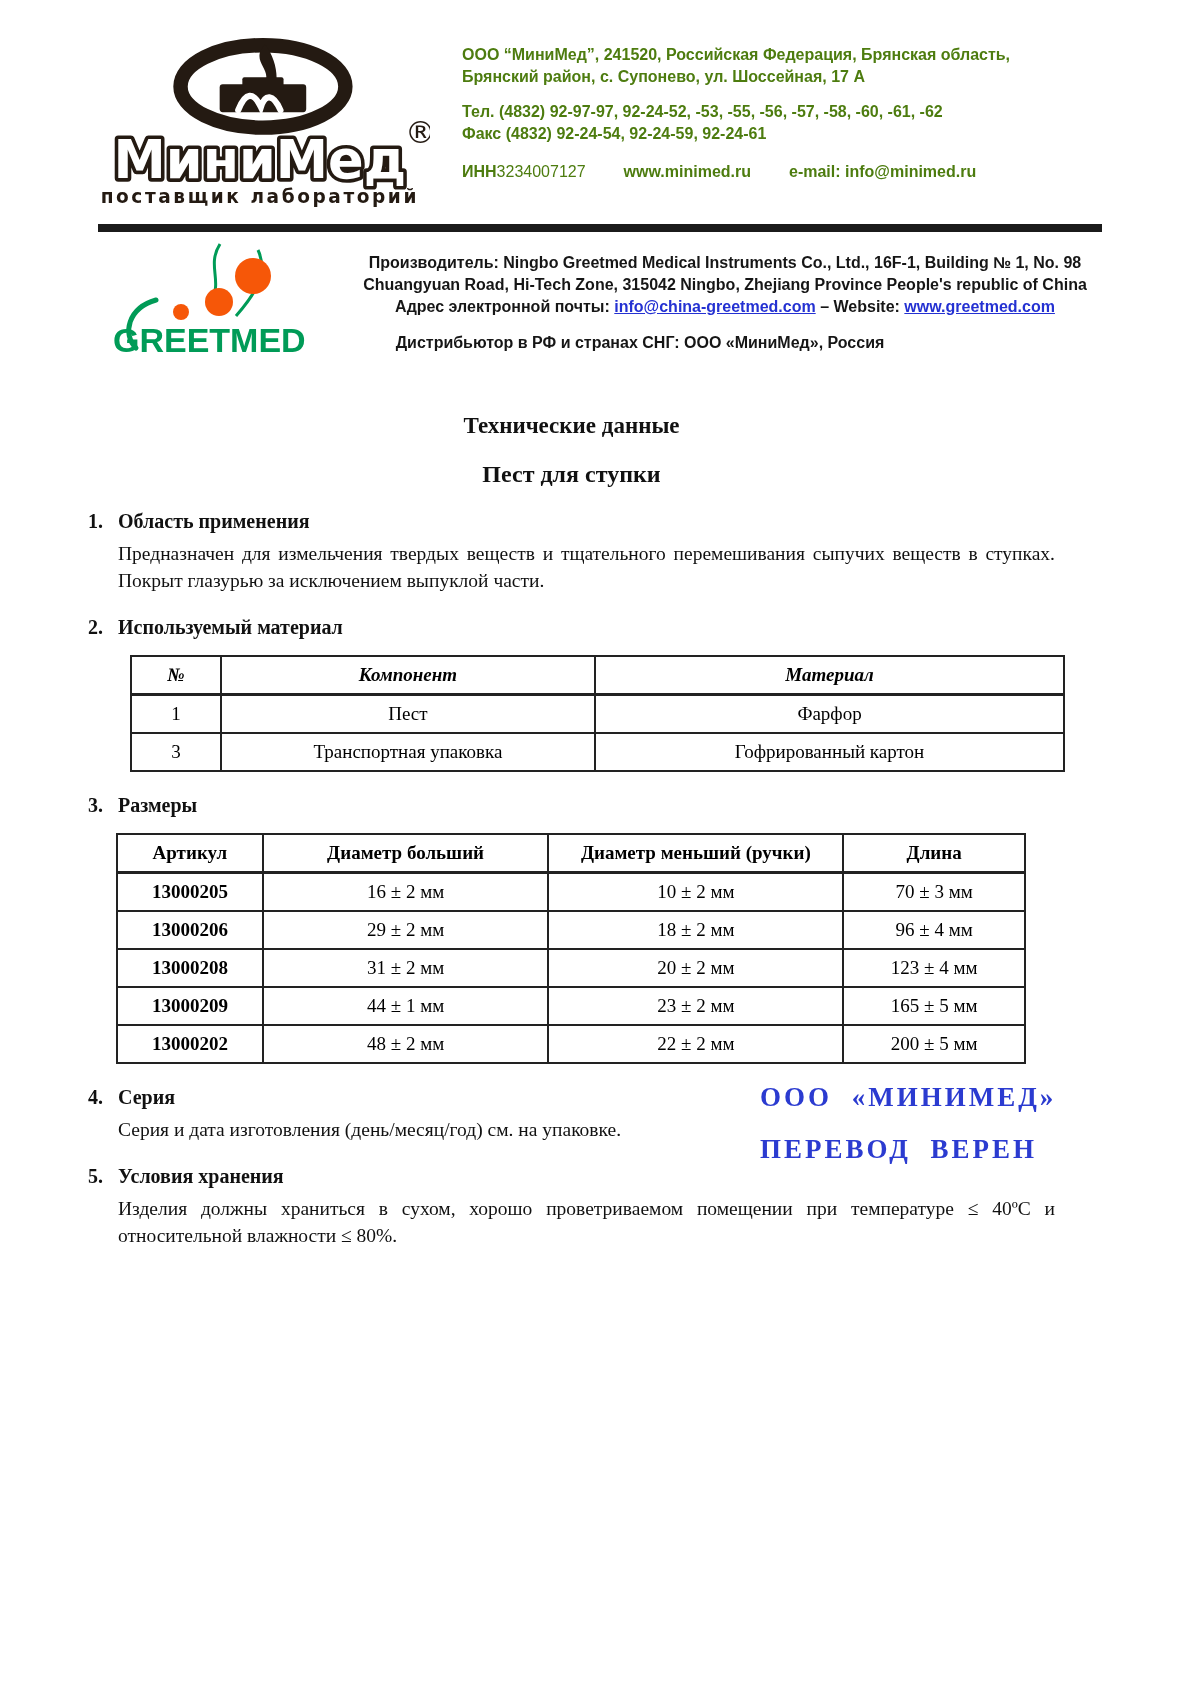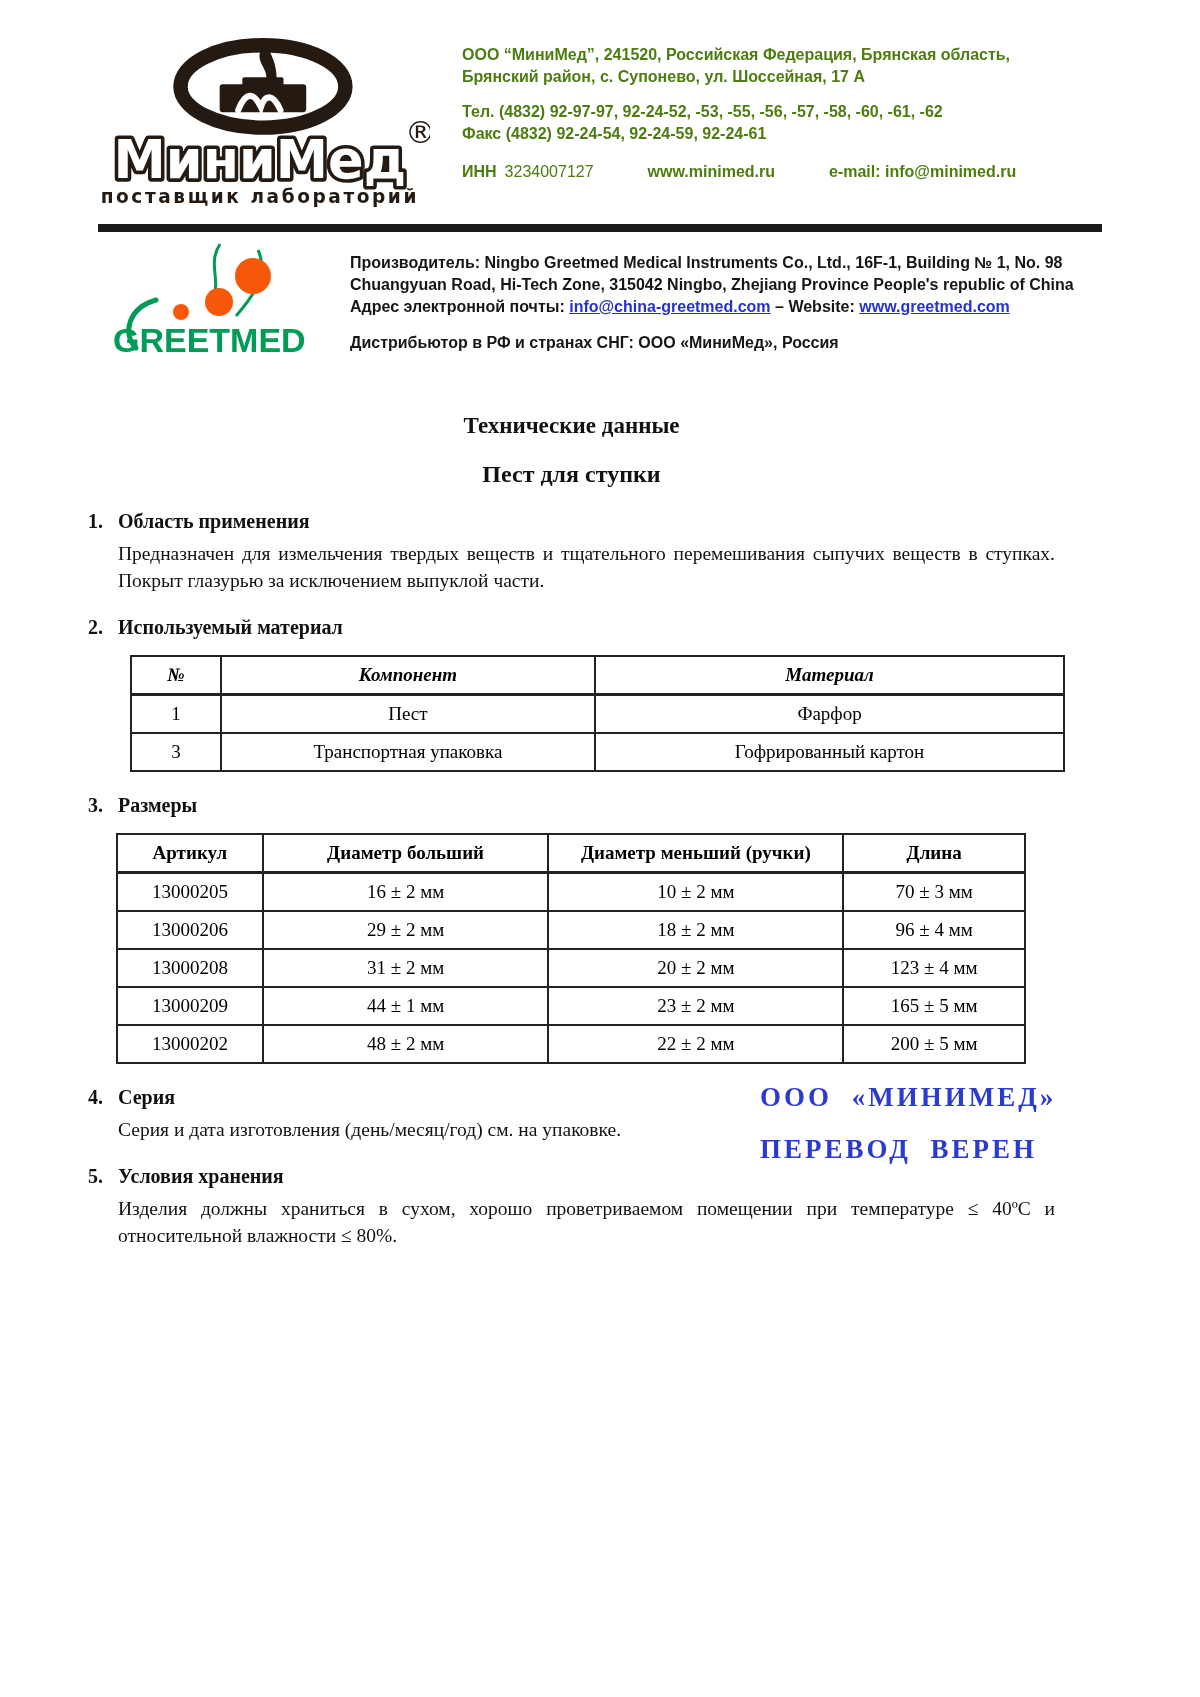--- a/index.html
+++ b/index.html
@@ -10,29 +10,29 @@
   }
   
   .top-header { display:flex; margin:38px 100px 0 100px; }
   .logo-block { width:330px; flex:0 0 auto; }
   .company-info {
     margin-left:32px; padding-top:6px;
     font-family:"Liberation Sans","DejaVu Sans",sans-serif;
     font-weight:bold; font-size:16px; line-height:22px; color:#4d7c0f;
   }
   .company-info .grp { margin-bottom:13px; }
-  .inn-row { display:flex; gap:8px; margin-top:16px; }
+  .inn-row { display:flex; margin-top:16px; }
   .inn-row .inn-value { font-weight:normal; }
   .inn-row .spacer { width:38px; }
   .divider { height:8px; background:#1b1b1b; margin:12px 98px 0 98px; }
   
   .second-header { display:flex; margin:6px 100px 0 100px; }
   .greetmed-block { width:240px; flex:0 0 auto; }
   .manufacturer {
-    width:790px; margin-left:10px; padding-top:14px; text-align:left;
+    width:790px; margin-left:10px; padding-top:14px; text-align:center;
     font-family:"Liberation Sans","DejaVu Sans",sans-serif;
     font-weight:bold; font-size:16px; line-height:22px; color:#161616;
   }
   .manufacturer a { color:#2431d2; }
   .distributor { margin-top:14px; margin-right:170px; }
   
   main { padding:0 145px 0 88px; }
   .doc-title  { margin-top:49px; text-align:center; font-size:23px; font-weight:bold; }
   .doc-subtitle { margin-top:22px; text-align:center; font-size:24px; font-weight:bold; }
   .sec { margin-top:22px; }
@@ -46,21 +46,21 @@
   table { border-collapse:collapse; font-size:19px; color:#000; }
   th,td { border:2px solid #222; text-align:center; padding:3px 6px; height:30px; }
   th { border-bottom:3px solid #222; }
   .materials-table { margin:16px 0 0 42px; width:935px; }
   .materials-table th { font-style:italic; font-weight:bold; }
   .materials-table col.c0 { width:90px; }  .materials-table col.c1 { width:375px; }
   .materials-table col.c2 { width:470px; }
   .sizes-table { margin:16px 0 0 28px; width:910px; }
   .sizes-table col.c0 { width:150px; } .sizes-table col.c1 { width:300px; }
   .sizes-table col.c2 { width:310px; } .sizes-table col.c3 { width:190px; }
-  td.bold { font-weight:normal; }
+  td.bold { font-weight:bold; }
   
   .sec45-wrap { position:relative; }
   .stamp {
     position:absolute; top:-4px; left:672px; color:#2b3bd0;
     font-weight:bold; font-size:27px; letter-spacing:3px; word-spacing:10px;
     white-space:nowrap;
   }
   .stamp .line2 { margin-top:21px; }
 </style>
 </head>

